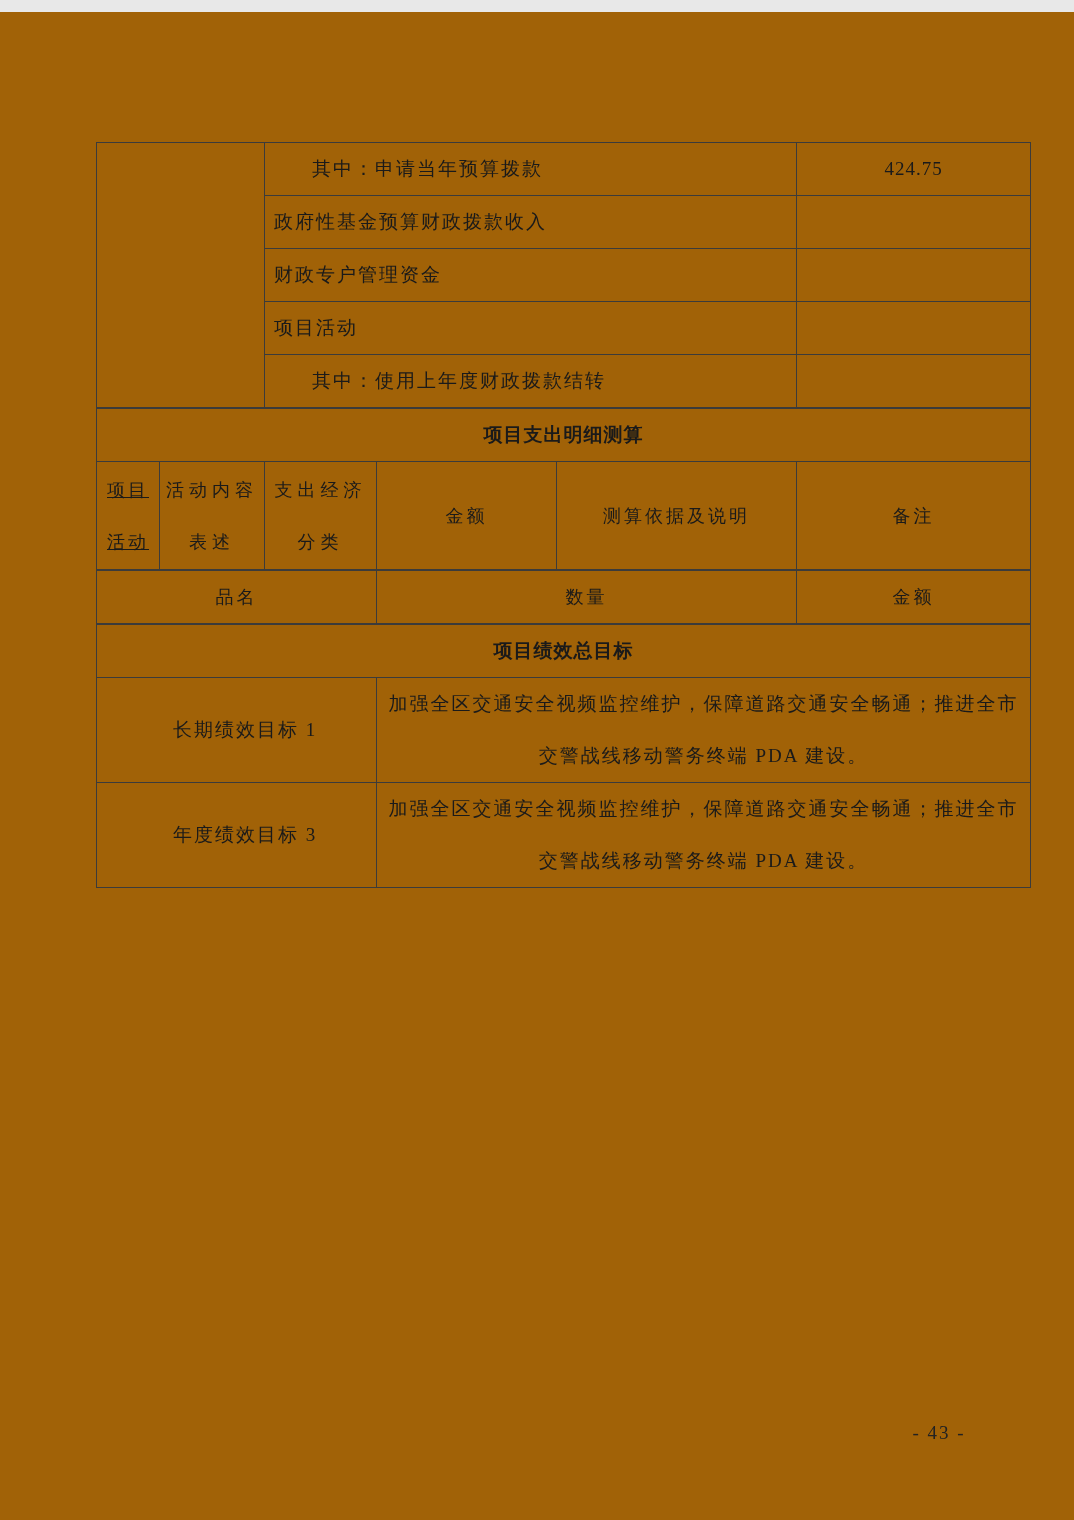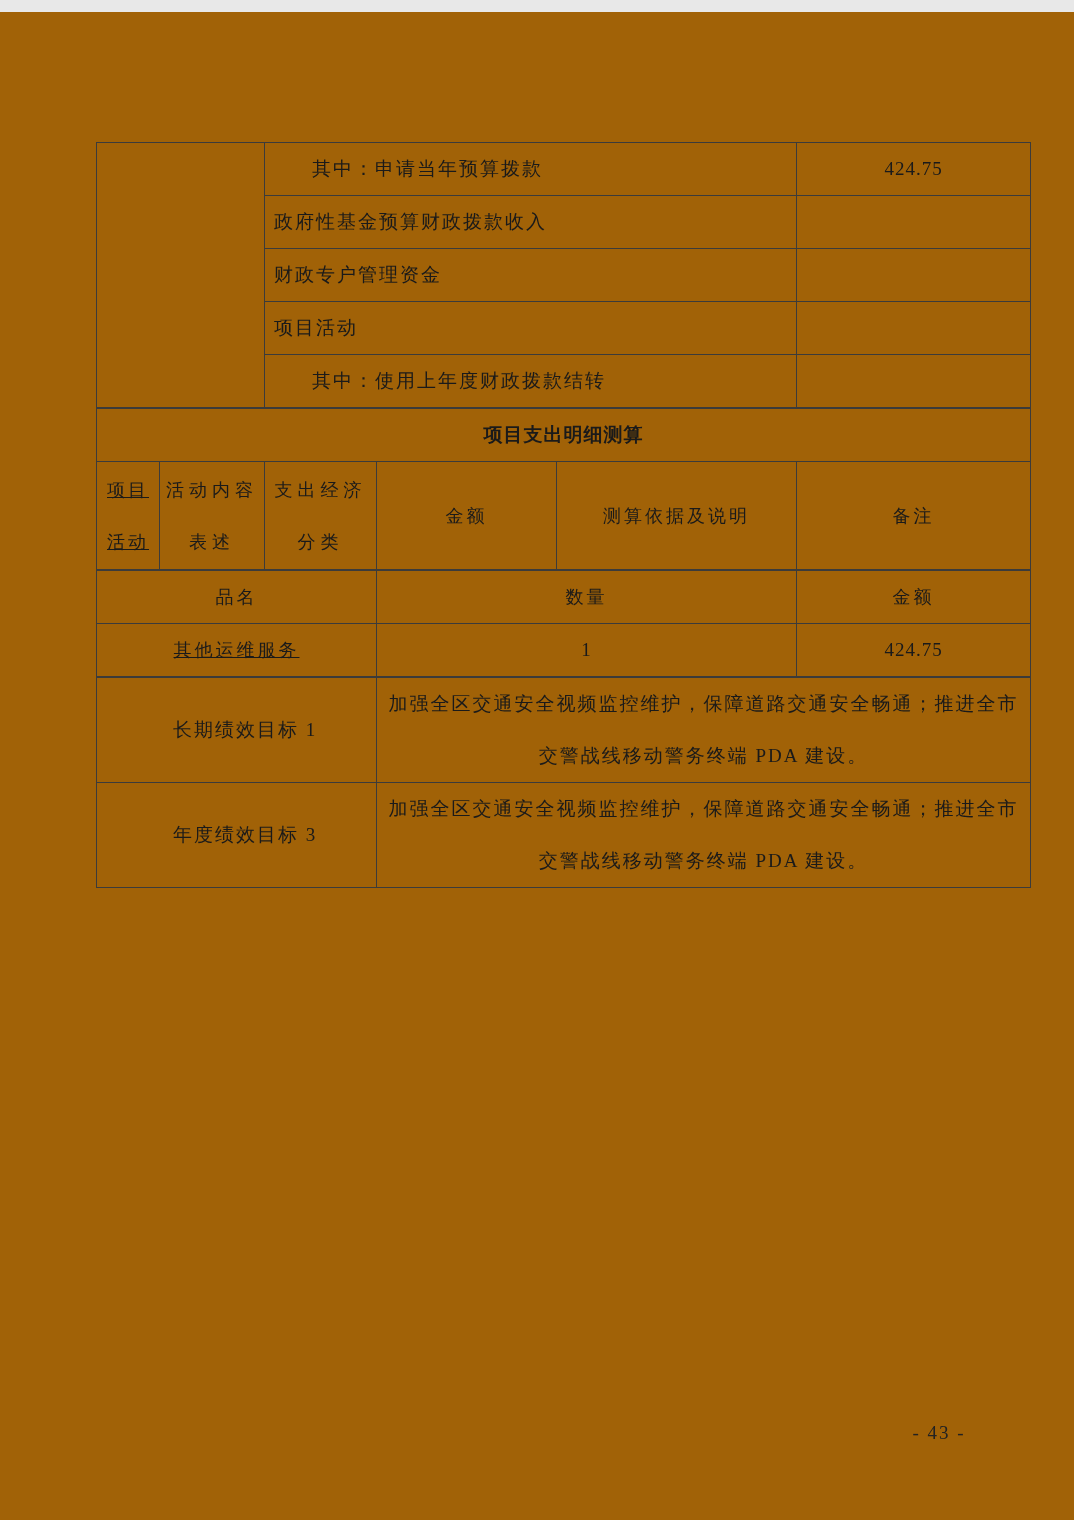--- a/index.html
+++ b/index.html
@@ -139,34 +139,32 @@
           <col style="width:280px">
           <col style="width:420px">
           <col style="width:234px">
         </colgroup>
       <tbody>
         <tr>
           <td class="h53 hdr-plain">品名</td>
           <td class="h53 hdr-plain">数量</td>
           <td class="h53 hdr-plain">金额</td>
         </tr>
-        <tr>
-          <td class="h53 hdr1">其他运维服务</td>
-          <td class="h53 num">1</td>
-          <td class="h53 num">424.75</td>
-        </tr>
       </tbody>
     </table>
 
     <table>
       <colgroup>
           <col style="width:280px">
           <col style="width:654px">
         </colgroup>
       <tbody>
+        <tr>
+          <td class="h53 sec-title" colspan="2">项目绩效总目标</td>
+        </tr>
         <tr>
           <td class="h104 goal-name">长期绩效目标 1</td>
           <td class="h104 lh2 goal-desc">加强全区交通安全视频监控维护，保障道路交通安全畅通；推进全市交警战线移动警务终端 PDA 建设。</td>
         </tr>
         <tr>
           <td class="h104 goal-name">年度绩效目标 3</td>
           <td class="h104 lh2 goal-desc">加强全区交通安全视频监控维护，保障道路交通安全畅通；推进全市交警战线移动警务终端 PDA 建设。</td>
         </tr>
       </tbody>
     </table>

